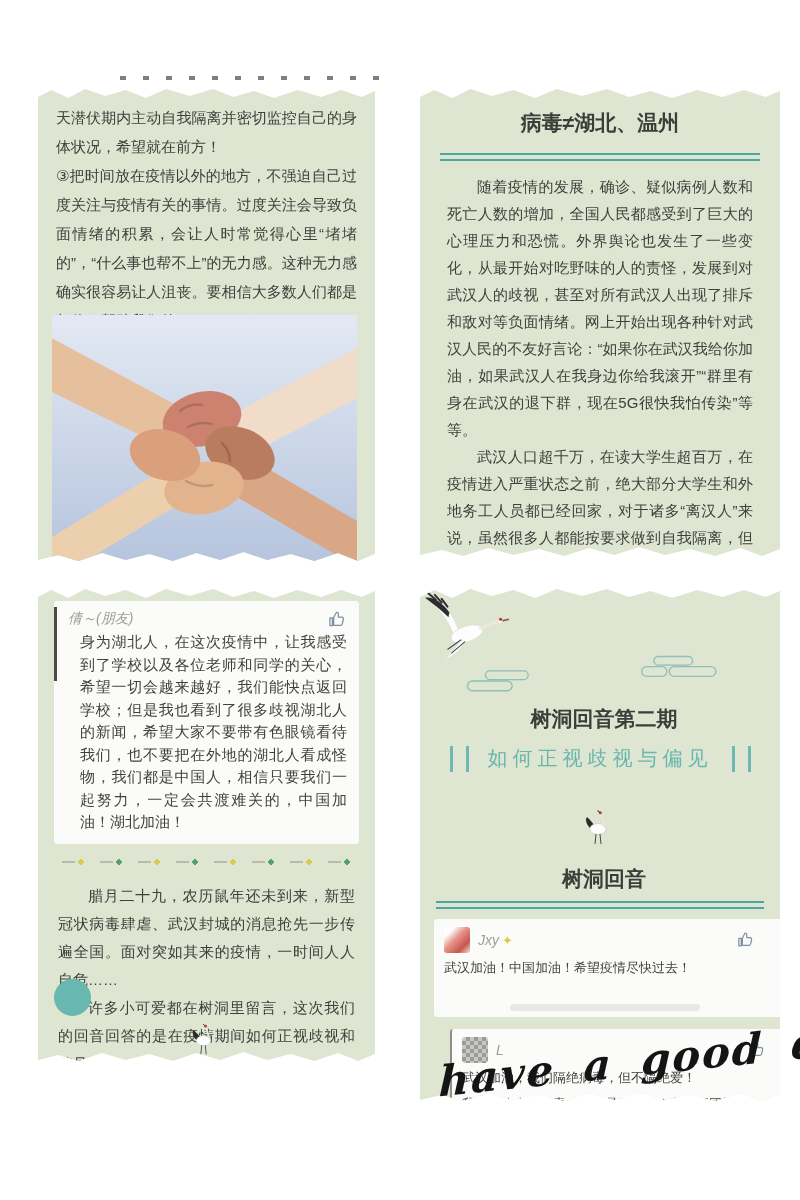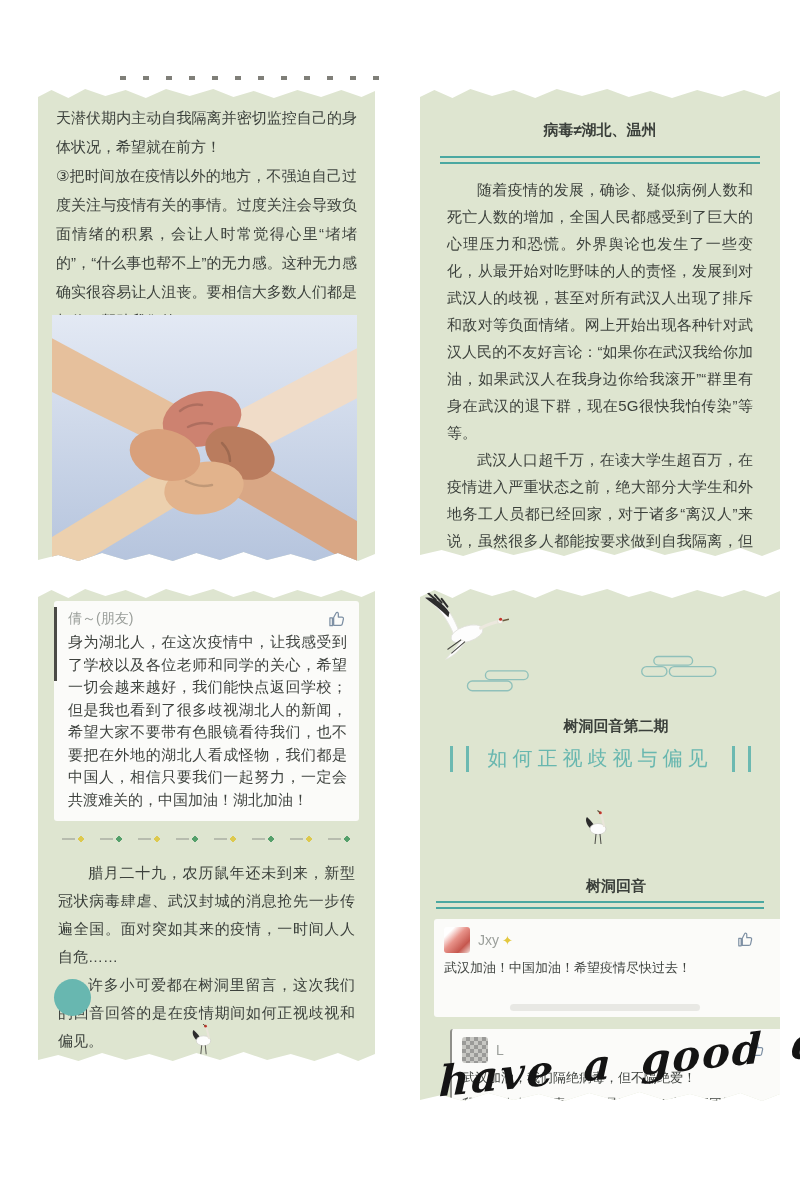--- a/index.html
+++ b/index.html
@@ -24,34 +24,34 @@
   #panel-lb{left:38px;top:585px;width:337px;height:480px;}
   #panel-rb{left:420px;top:585px;width:360px;height:520px;}
 
   .body-text{font-size:15px;line-height:28px;font-weight:500;color:#3c413c;text-align:justify;}
   .body-text p{margin:0;}
   .indent p{text-indent:2em;}
 
   #panel-lt .text-block{padding:18px 18px 0 18px;line-height:29px;}
   .photo{position:absolute;left:14px;top:230px;width:305px;height:250px;}
 
-  .panel-title{font-size:15px;font-weight:bold;text-align:center;color:#3a3f3a;margin:16px;}
+  .panel-title{font-size:21px;font-weight:bold;text-align:center;color:#3a3f3a;margin:4px;}
   #panel-rt .panel-title{padding-top:20px;}
   .double-line{height:4px;border-top:2px solid #4aa8a1;border-bottom:2px solid #4aa8a1;}
   #panel-rt .double-line{margin:16px 20px 12px 20px;}
   #panel-rt .text-block{padding:0 27px;line-height:27px;}
 
   
   .comment-card{position:relative;background:#fbfbf9;border-radius:3px;}
   #lb-card{margin:16px 16px 0 16px;padding:8px 12px 10px 14px;}
   #lb-card .quote-bar{position:absolute;left:0;top:6px;width:3px;height:74px;background:#4a4a46;}
-  .comment-header{display:flex;align-items:center;font-size:14px;color:#9b9f9b;}
+  .comment-header{display:flex;align-items:center;font-size:14px;color:#9b9f9b;font-style:italic;}
   .comment-header .spacer{flex:1;}
   .like{width:20px;height:20px;color:#7e90a4;flex:none;cursor:pointer;}
-  .comment-text{font-size:15px;line-height:22.5px;color:#3e423e;text-align:justify;margin-top:2px;font-weight:500;}
+  .comment-text{font-size:15px;line-height:22.5px;color:#3e423e;text-align:justify;margin-top:2px;font-weight:500;margin-left:12px;}
   #lb-divider{margin:14px 24px 16px 24px;}
   .dashed-divider{
     height:8px;
     background:
       radial-gradient(circle 2.6px at 3px 4px,#ddc94e 99%,transparent 100%) 16px 0/76px 8px repeat-x,
       radial-gradient(circle 2.6px at 3px 4px,#55a06b 99%,transparent 100%) 54px 0/76px 8px repeat-x,
       linear-gradient(90deg,#b7bcae 0 13px,transparent 13px) 0 3px/38px 2px repeat-x;
   }
   #panel-lb .text-block{padding:0 20px;}
   .teal-dot{position:absolute;left:16px;top:394px;width:37px;height:37px;border-radius:50%;background:#68b7b0;}

